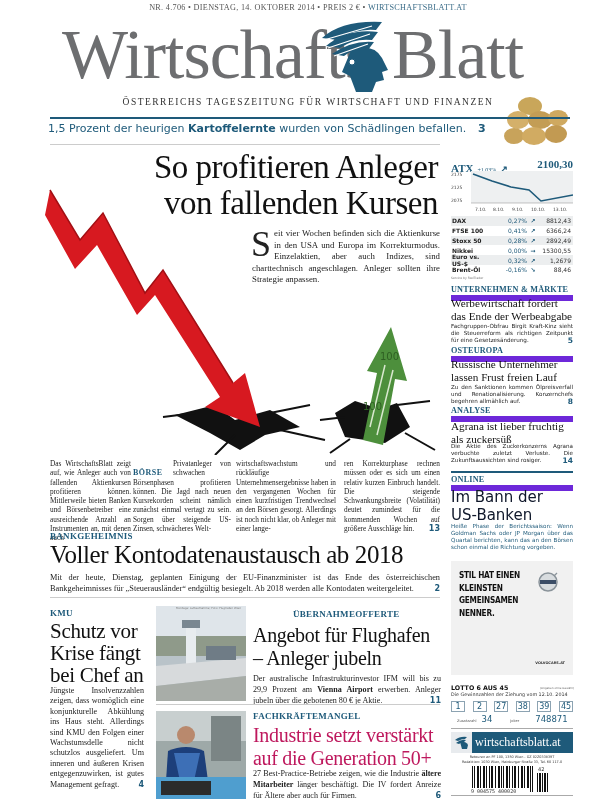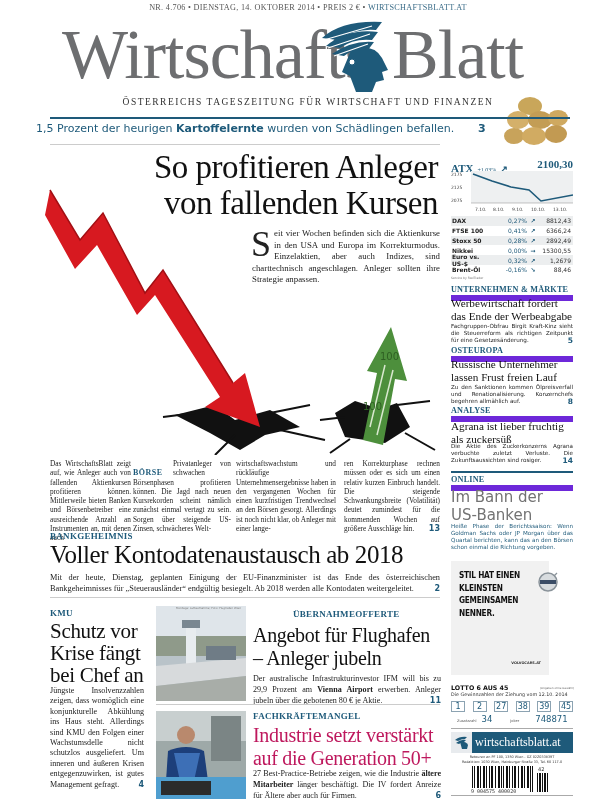--- a/index.html
+++ b/index.html
@@ -10,21 +10,21 @@
   
   #topline { left: 0; top: 3px; width: 616px; text-align: center; font-size: 8.2px; letter-spacing: 0.3px; color: #555; }
   #topline .site { color: #3a6c88; }
   #logo { left: 62px; top: 14px; width: 500px; height: 82px; }
   #logo .word { position: absolute; top: 0; font-family: "Liberation Serif", serif; font-size: 70px; color: #6d6e70; letter-spacing: -1px; line-height: 82px; }
   #logo .w1 { left: 0; }
   #logo .w2 { left: 330px; }
   #logo .emblem { position: absolute; left: 250px; top: 4px; width: 88px; height: 76px; }
   #tagline { left: 0; top: 97px; width: 616px; text-align: center; font-size: 9.5px; letter-spacing: 1.5px; color: #333; }
   #teaserbar { left: 50px; top: 117px; width: 520px; height: 2px; background: #1e5a7a; }
-  #teaser { left: 36px; top: 122px; font-family: "DejaVu Sans", sans-serif; font-size: 11px; color: #1e5a7a; }
+  #teaser { left: 48px; top: 122px; font-family: "DejaVu Sans", sans-serif; font-size: 11px; color: #1e5a7a; }
   #teaser b { color: #1e5a7a; }
   #teaser-page { left: 478px; top: 122px; font-family: "DejaVu Sans", sans-serif; font-weight: bold; font-size: 11px; color: #1e5a7a; }
   #potatoes { left: 500px; top: 92px; width: 75px; height: 55px; }
   #hline { left: 50px; top: 144px; width: 390px; height: 1px; background: #ccc; }
 
   
   #lead-title { left: 148px; top: 149px; width: 290px; text-align: right; font-size: 33px; line-height: 36px; letter-spacing: -0.5px; color: #111; }
   #lead-intro { left: 252px; top: 228px; width: 188px; font-size: 8.8px; line-height: 11.6px; text-align: justify; color: #222; }
   #lead-intro .dropcap { float: left; font-size: 36px; line-height: 30px; margin: 1px 3px 0 -1px; }
   #lead-graphic { left: 45px; top: 165px; width: 395px; height: 290px; }
@@ -78,25 +78,25 @@
   .trow .a { width: 12px; text-align: center; color: #1e5a7a; font-weight: bold; }
   .trow .v { flex: 1; text-align: right; padding-right: 2px; color: #333; }
   #service { left: 451px; top: 276px; font-size: 3px; color: #777; font-family: "DejaVu Sans", sans-serif; }
 
   .side-kicker { left: 451px; width: 122px; border-bottom: 6px solid #6d28d9; font-weight: bold; font-size: 8.2px; color: #1e5a7a; padding-bottom: 1px; letter-spacing: 0.2px; }
   .side-title { left: 451px; width: 122px; font-size: 11.2px; line-height: 12.5px; color: #111; }
   .side-text { left: 451px; width: 122px; font-family: "DejaVu Sans", sans-serif; font-size: 5.6px; line-height: 7px; text-align: justify; color: #222; }
   .side-text .pg { font-size: 7.5px; }
 
   #online-rule { left: 451px; top: 471px; width: 122px; height: 2px; background: #1e5a7a; }
-  #online-title { left: 451px; top: 488px; font-family: "DejaVu Sans", sans-serif; font-size: 15px; line-height: 18px; color: #737373; font-weight: normal; }
+  #online-title { left: 451px; top: 488px; font-family: "DejaVu Sans", sans-serif; font-size: 15px; line-height: 18px; color: #0f172a; font-weight: normal; }
   #online-text { left: 451px; top: 523px; width: 122px; font-family: "DejaVu Sans", sans-serif; font-size: 5.6px; line-height: 7px; text-align: justify; color: #1e5a7a; }
 
   
-  #ad { left: 451px; top: 561px; width: 98px; height: 114px; background: #f1f1f1; }
+  #ad { left: 451px; top: 561px; width: 122px; height: 114px; background: #f1f1f1; }
   #ad-text { position: absolute; left: 8px; top: 8px; font-family: "DejaVu Sans", sans-serif; font-weight: bold; font-size: 9px; line-height: 12.5px; color: #111; letter-spacing: -0.3px; transform: scaleX(0.82); transform-origin: left top; }
   #ad-logo { position: absolute; left: 86px; top: 10px; width: 22px; height: 22px; }
   #ad-url { position: absolute; right: 8px; bottom: 10px; font-family: "DejaVu Sans", sans-serif; font-weight: bold; font-size: 3.5px; color: #333; }
 
   
   #lotto-title { left: 451px; top: 684px; font-family: "DejaVu Sans", sans-serif; font-weight: bold; font-size: 6.3px; color: #111; }
   #lotto-note { left: 540px; top: 686px; font-family: "DejaVu Sans", sans-serif; font-size: 2.8px; color: #666; }
   #lotto-sub { left: 451px; top: 692px; font-family: "DejaVu Sans", sans-serif; font-size: 4.8px; color: #333; }
   #lotto-nums { left: 451px; top: 701px; width: 122px; display: flex; justify-content: space-between; }
   .ball { width: 14px; height: 11px; border: 1px solid #8ca3b2; font-family: "DejaVu Sans", sans-serif; font-size: 8px; line-height: 9px; text-align: center; color: #1e5a7a; }

